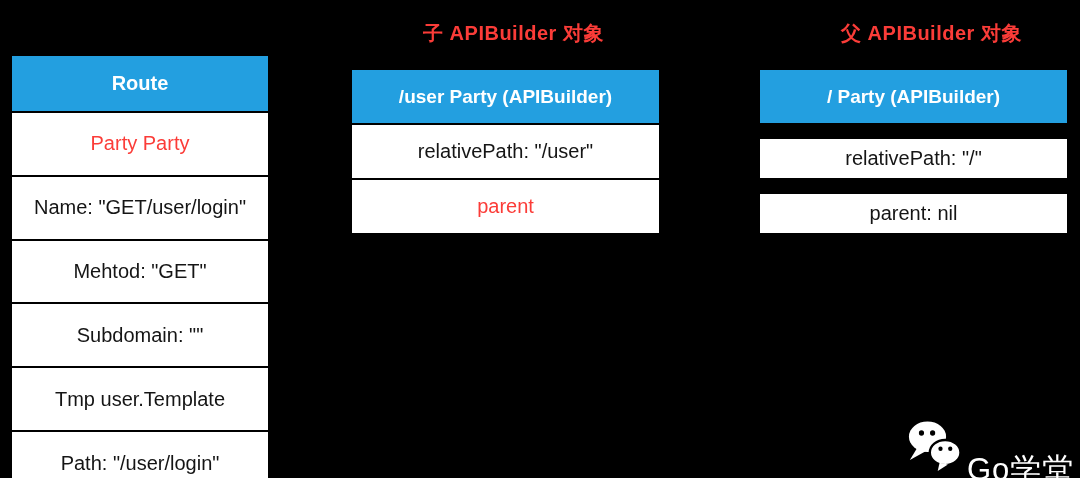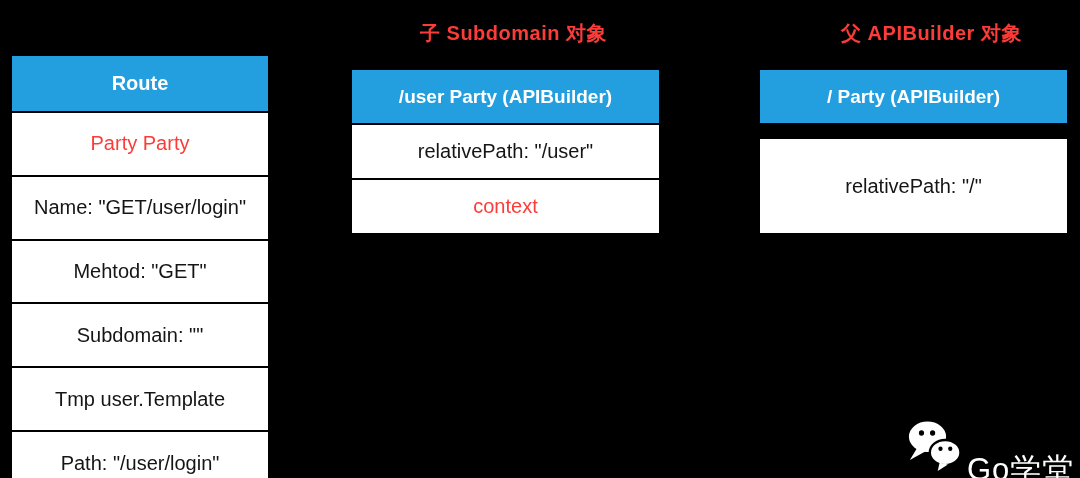--- a/index.html
+++ b/index.html
@@ -80,31 +80,32 @@
   <section class="tbl route">
     <div class="cell header">Route</div>
     <div class="cell red">Party Party</div>
     <div class="cell">Name: "GET/user/login"</div>
     <div class="cell">Mehtod: "GET"</div>
     <div class="cell">Subdomain: ""</div>
     <div class="cell">Tmp user.Template</div>
     <div class="cell">Path: "/user/login"</div>
   </section>
 
-  <div class="group-title child-title">子 Subdomain 对象</div>
+  <div class="group-title child-title">子 APIBuilder 对象</div>
   <section class="tbl child">
     <div class="cell header">/user Party (APIBuilder)</div>
     <div class="cell">relativePath: "/user"</div>
-    <div class="cell red">context</div>
+    <div class="cell red">parent</div>
   </section>
 
   <div class="group-title parent-title">父 APIBuilder 对象</div>
   <section class="tbl parent">
     <div class="cell header">/ Party (APIBuilder)</div>
     <div class="cell">relativePath: "/"</div>
+    <div class="cell">parent: nil</div>
   </section>
 
   <div class="watermark">
     <svg class="wm-icon" width="56" height="52" viewBox="0 0 60 56" xmlns="http://www.w3.org/2000/svg">
 
       <ellipse cx="23" cy="18" rx="20" ry="16.5" fill="#fff"></ellipse>
       <path d="M12 30 L4 43 L22 33 Z" fill="#fff"></path>
       <ellipse cx="16.5" cy="14" rx="2.8" ry="3" fill="#000"></ellipse>
       <ellipse cx="28.5" cy="14" rx="2.8" ry="3" fill="#000"></ellipse>
 

